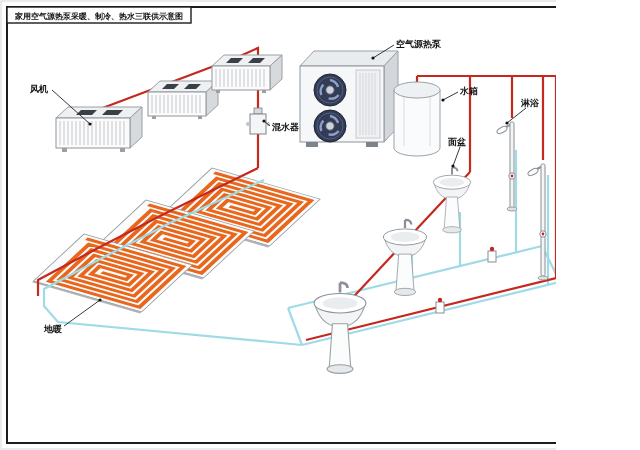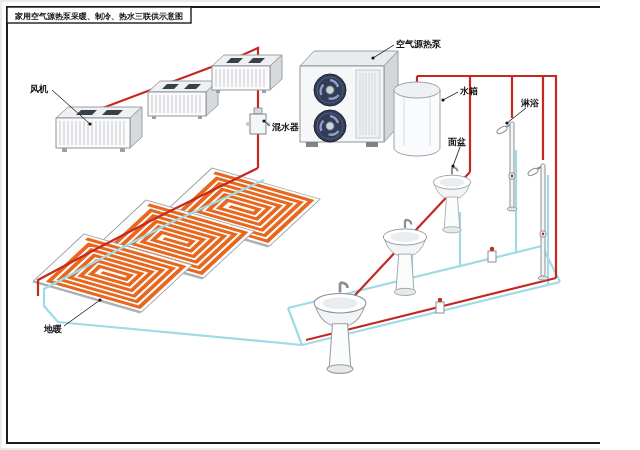--- a/index.html
+++ b/index.html
@@ -1,17 +1,17 @@
 <!DOCTYPE html>
 <html><head>
 <meta charset="utf-8">
 <style>
   html,body{margin:0;padding:0;background:#ffffff;}
   .page{position:relative;width:556px;height:450px;background:#ffffff;overflow:hidden;
-        font-family:"Liberation Sans", sans-serif;padding-left:44px;}
+        font-family:"Liberation Sans", sans-serif;}
   svg{position:absolute;left:0;top:0;}
   svg text{font-family:"Liberation Sans", sans-serif;fill:#111111;}
   .lbl{font-size:9px;font-weight:700;}
   .title-text{font-size:8px;font-weight:700;}
 </style>
 </head>
 <body>
 
 <div class="page">
 <svg width="640" height="450" viewBox="0 0 640 450">

